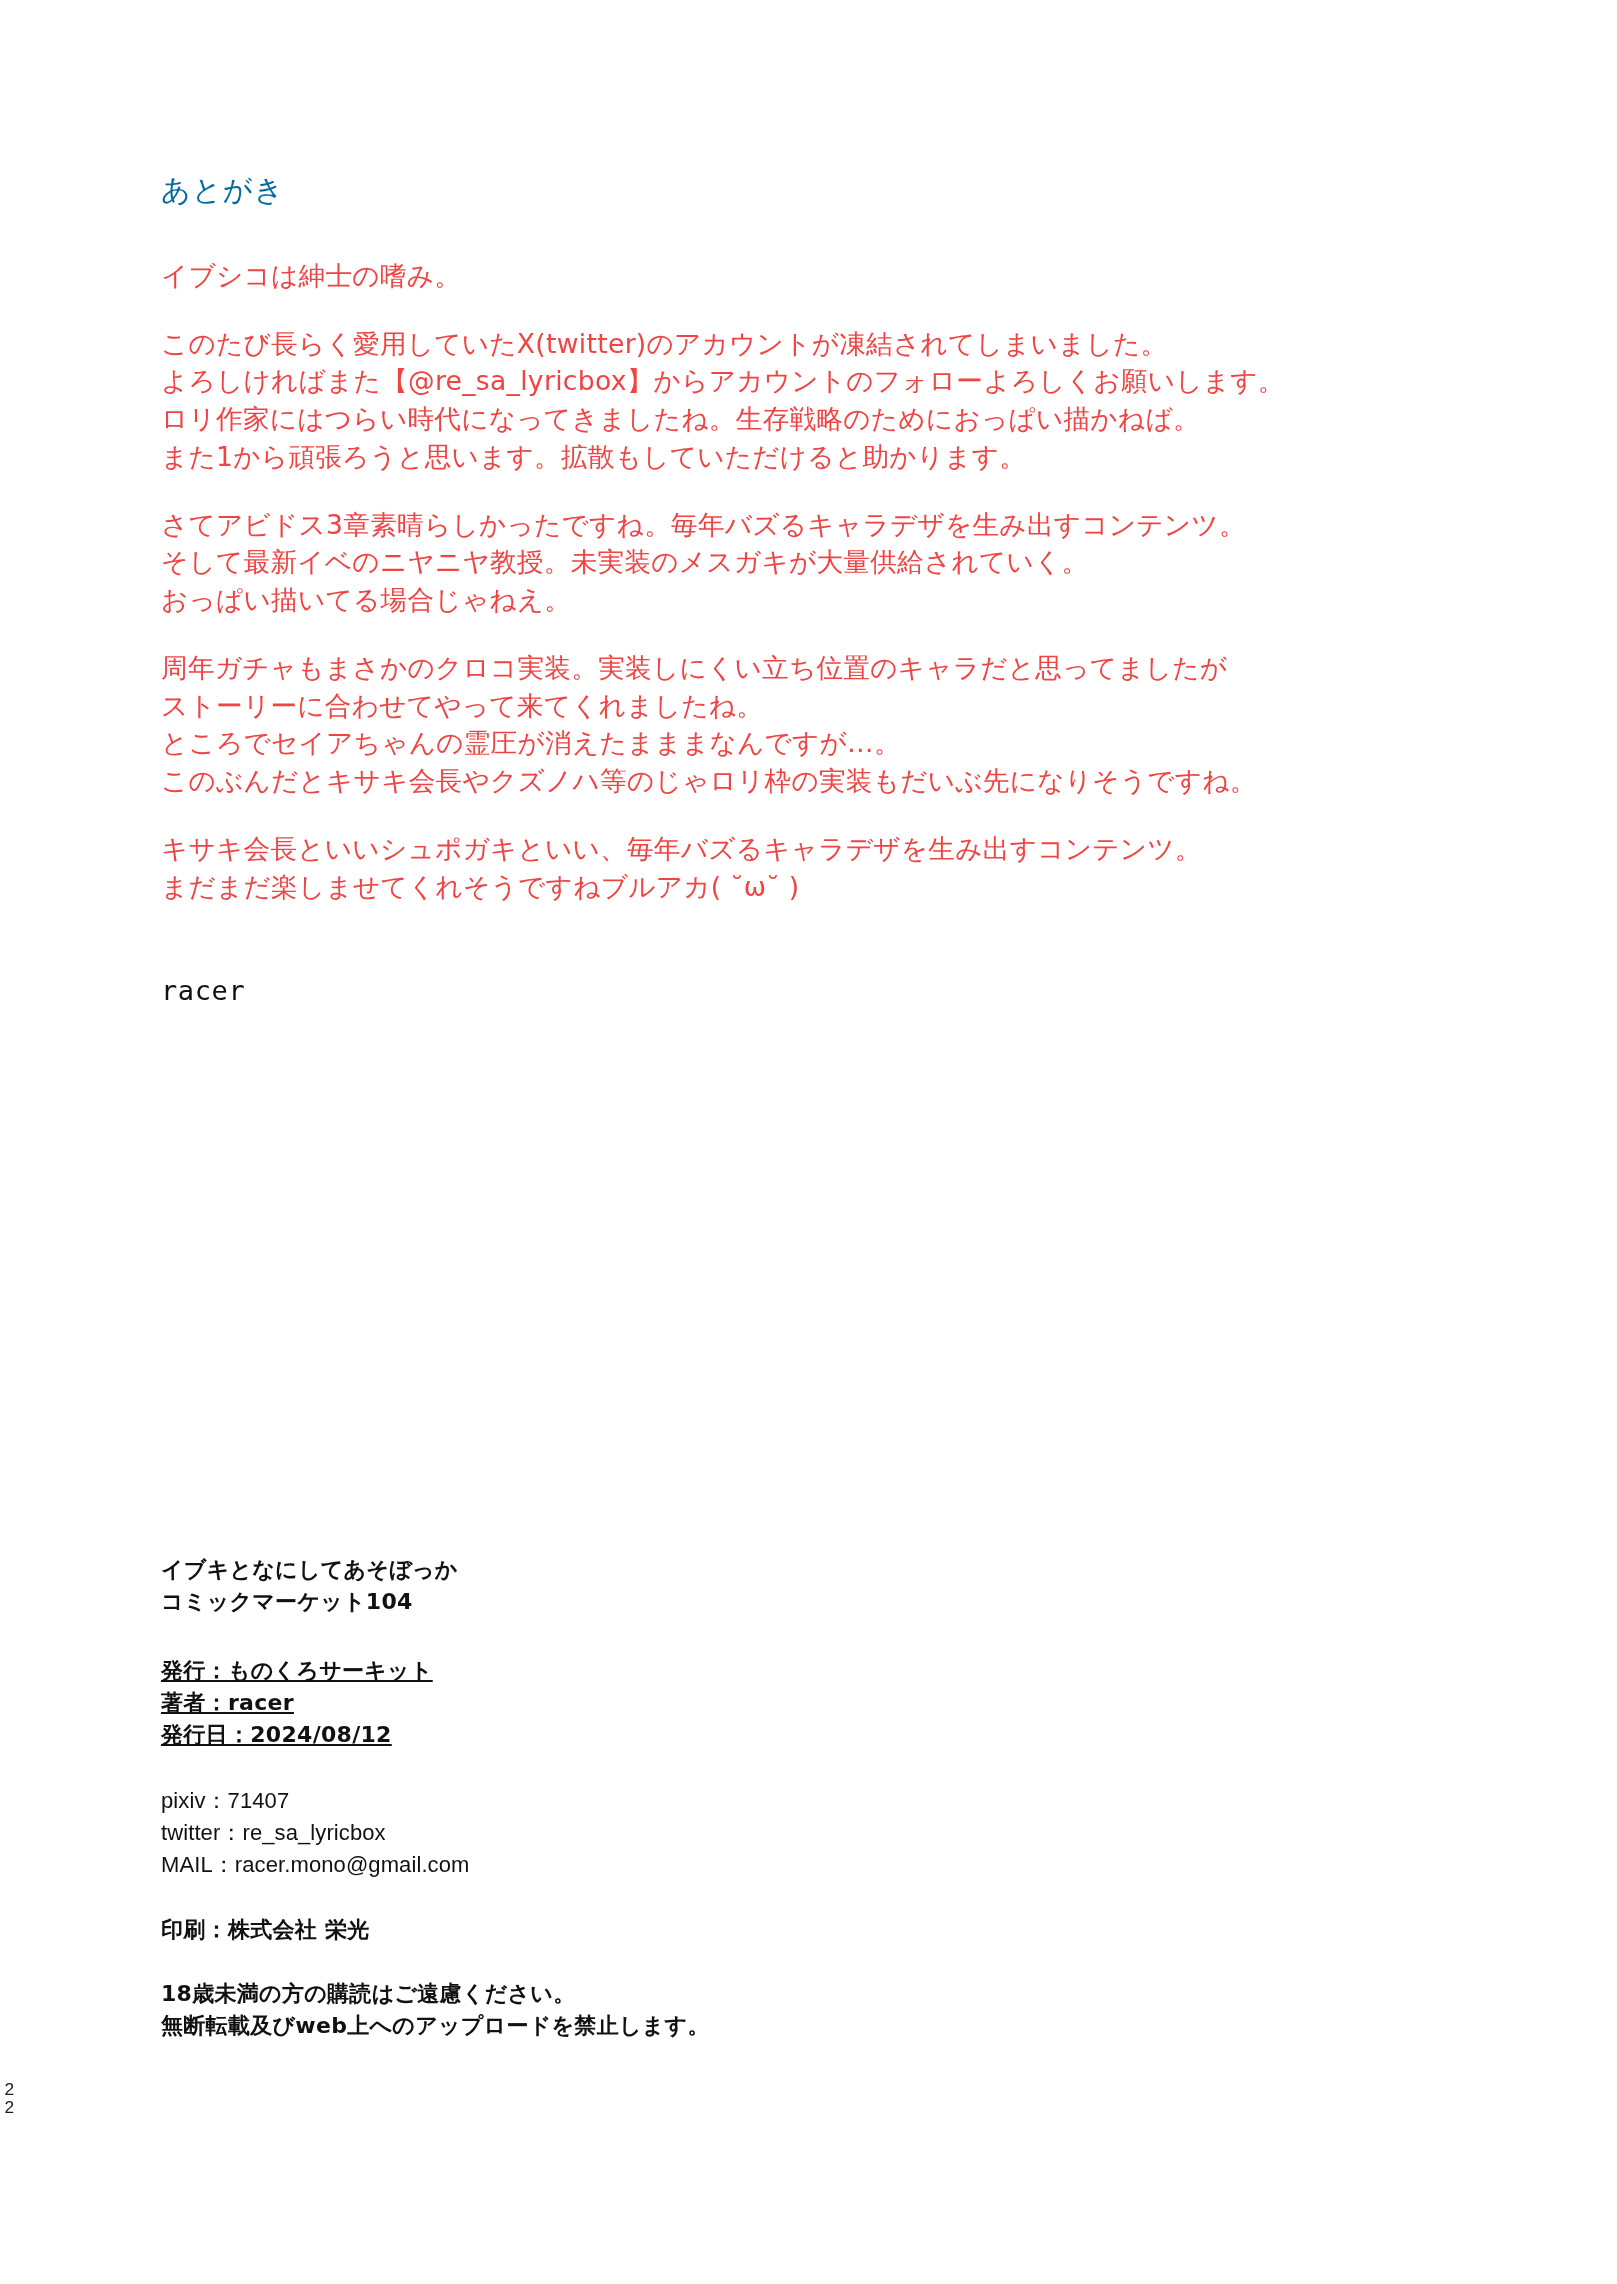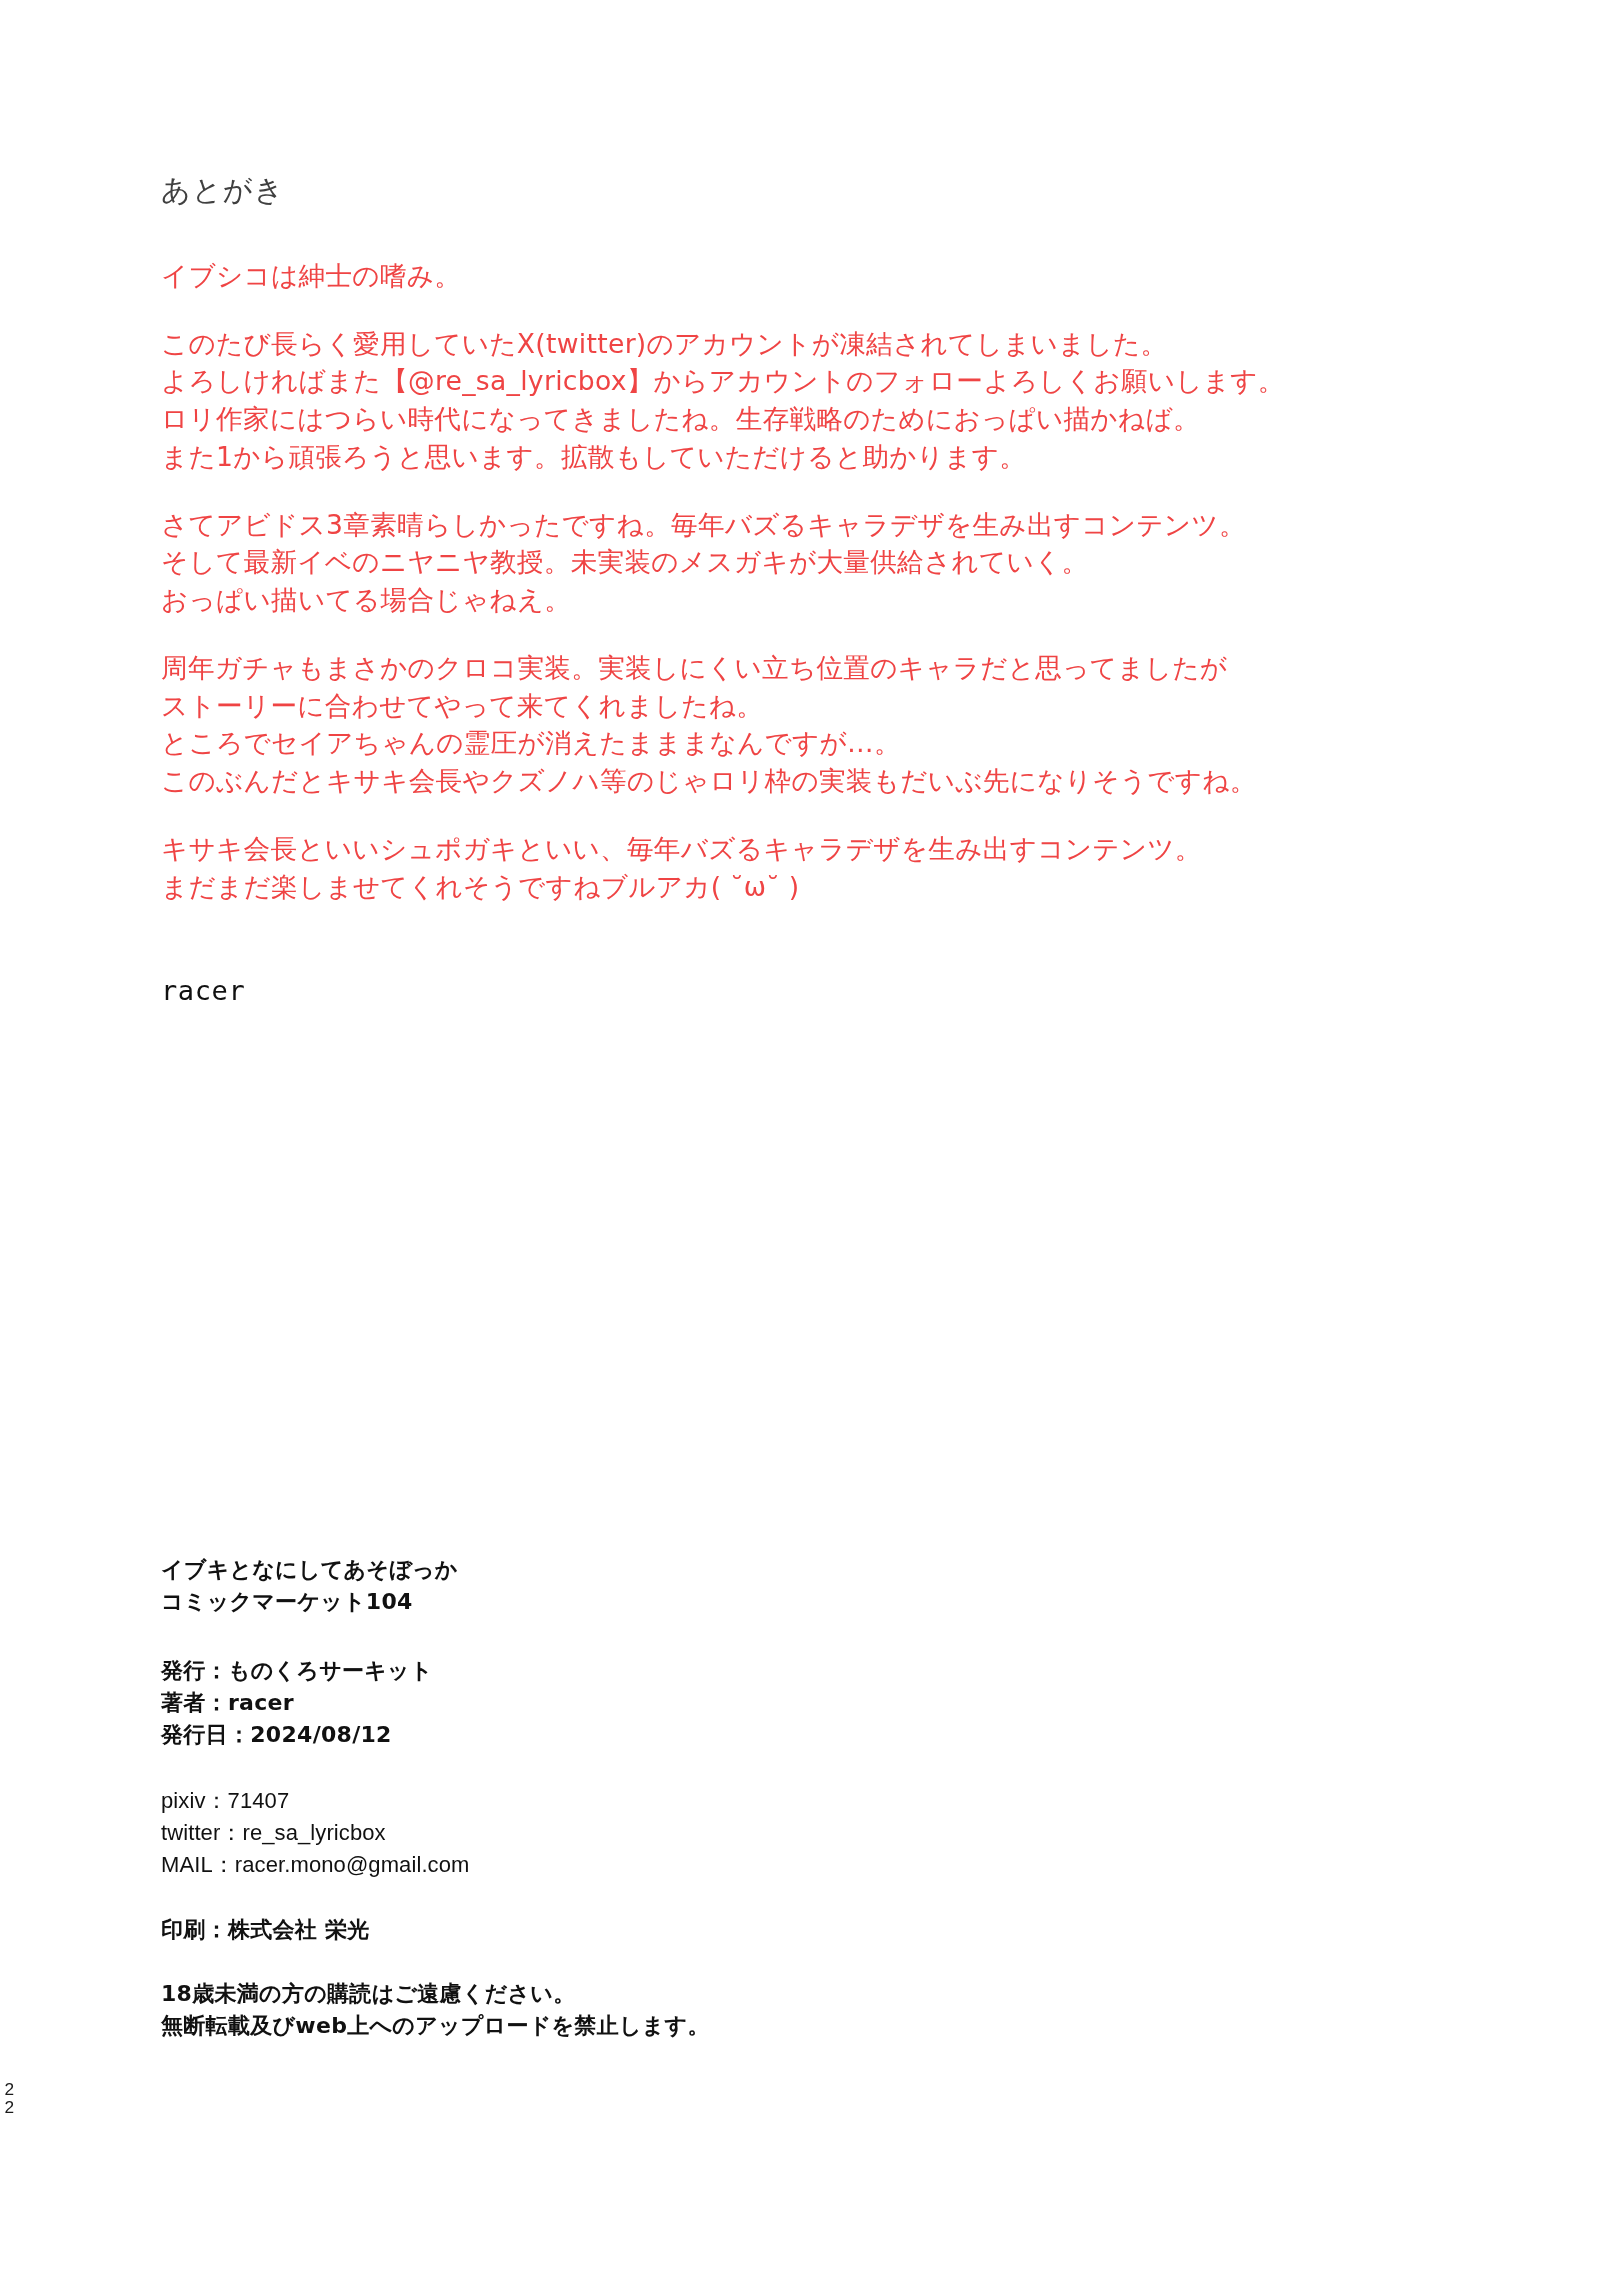--- a/index.html
+++ b/index.html
@@ -35,21 +35,21 @@
   .afterword {
     position: absolute;
     left: 161px;
     top: 173px;
     width: 1300px;
   }
   .afterword-title {
     font-size: 29px;
     line-height: 1.2;
     letter-spacing: 1.2px;
-    color: #404040;
+    color: #0369a1;
     margin-bottom: 49px;
     font-family: "DejaVu Sans", sans-serif;
   }
   .para {
     font-size: 26.6px;
     line-height: 1.42;
     letter-spacing: 0.3px;
     color: #ef4444;
     margin: 0 0 30px 0;
     font-family: "DejaVu Sans", sans-serif;
@@ -89,20 +89,21 @@
   }
   .colo-line.mono {
     font-family: "Liberation Sans", sans-serif;
     letter-spacing: 0.1px;
   }
   .colo-block.title {
     margin-bottom: 38px;
   }
   .colo-block.pub {
     margin-bottom: 35px;
+    text-decoration: underline;
   }
   .colo-block.contact {
     margin-bottom: 34px;
   }
   .colo-block.print {
     margin-bottom: 32px;
   }
   .colo-block.hp {
     margin-bottom: 34px;
   }

